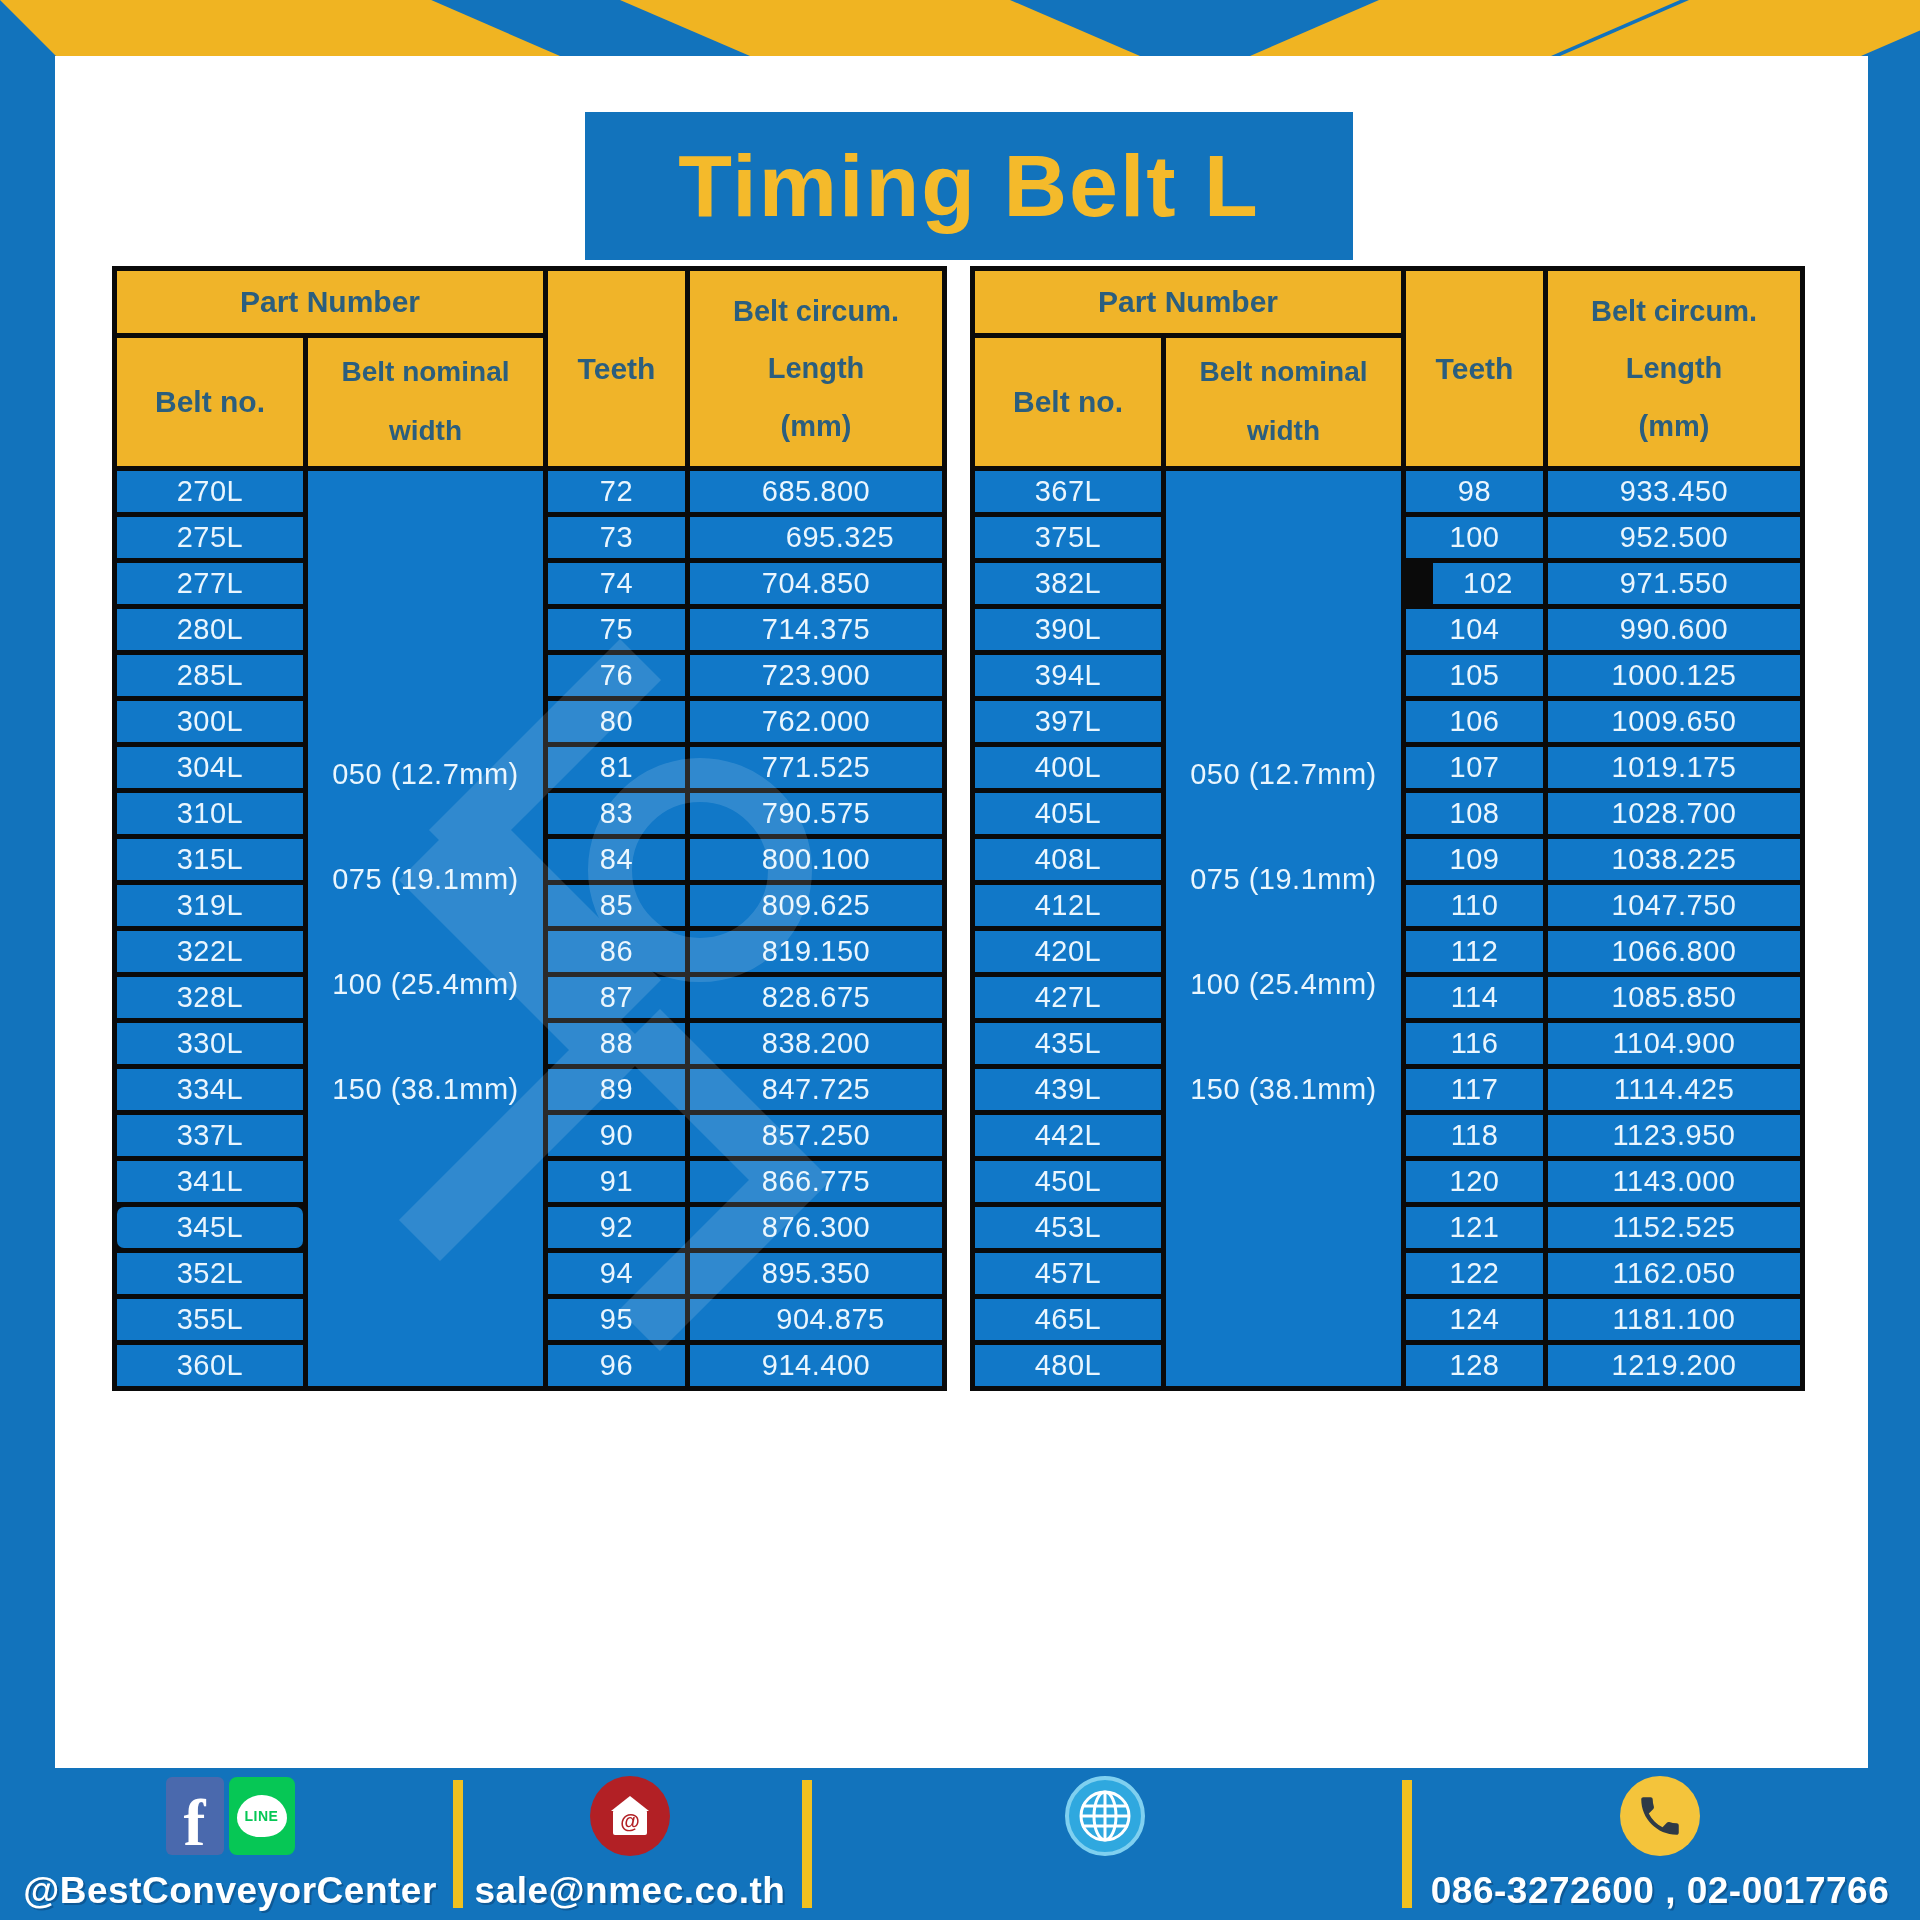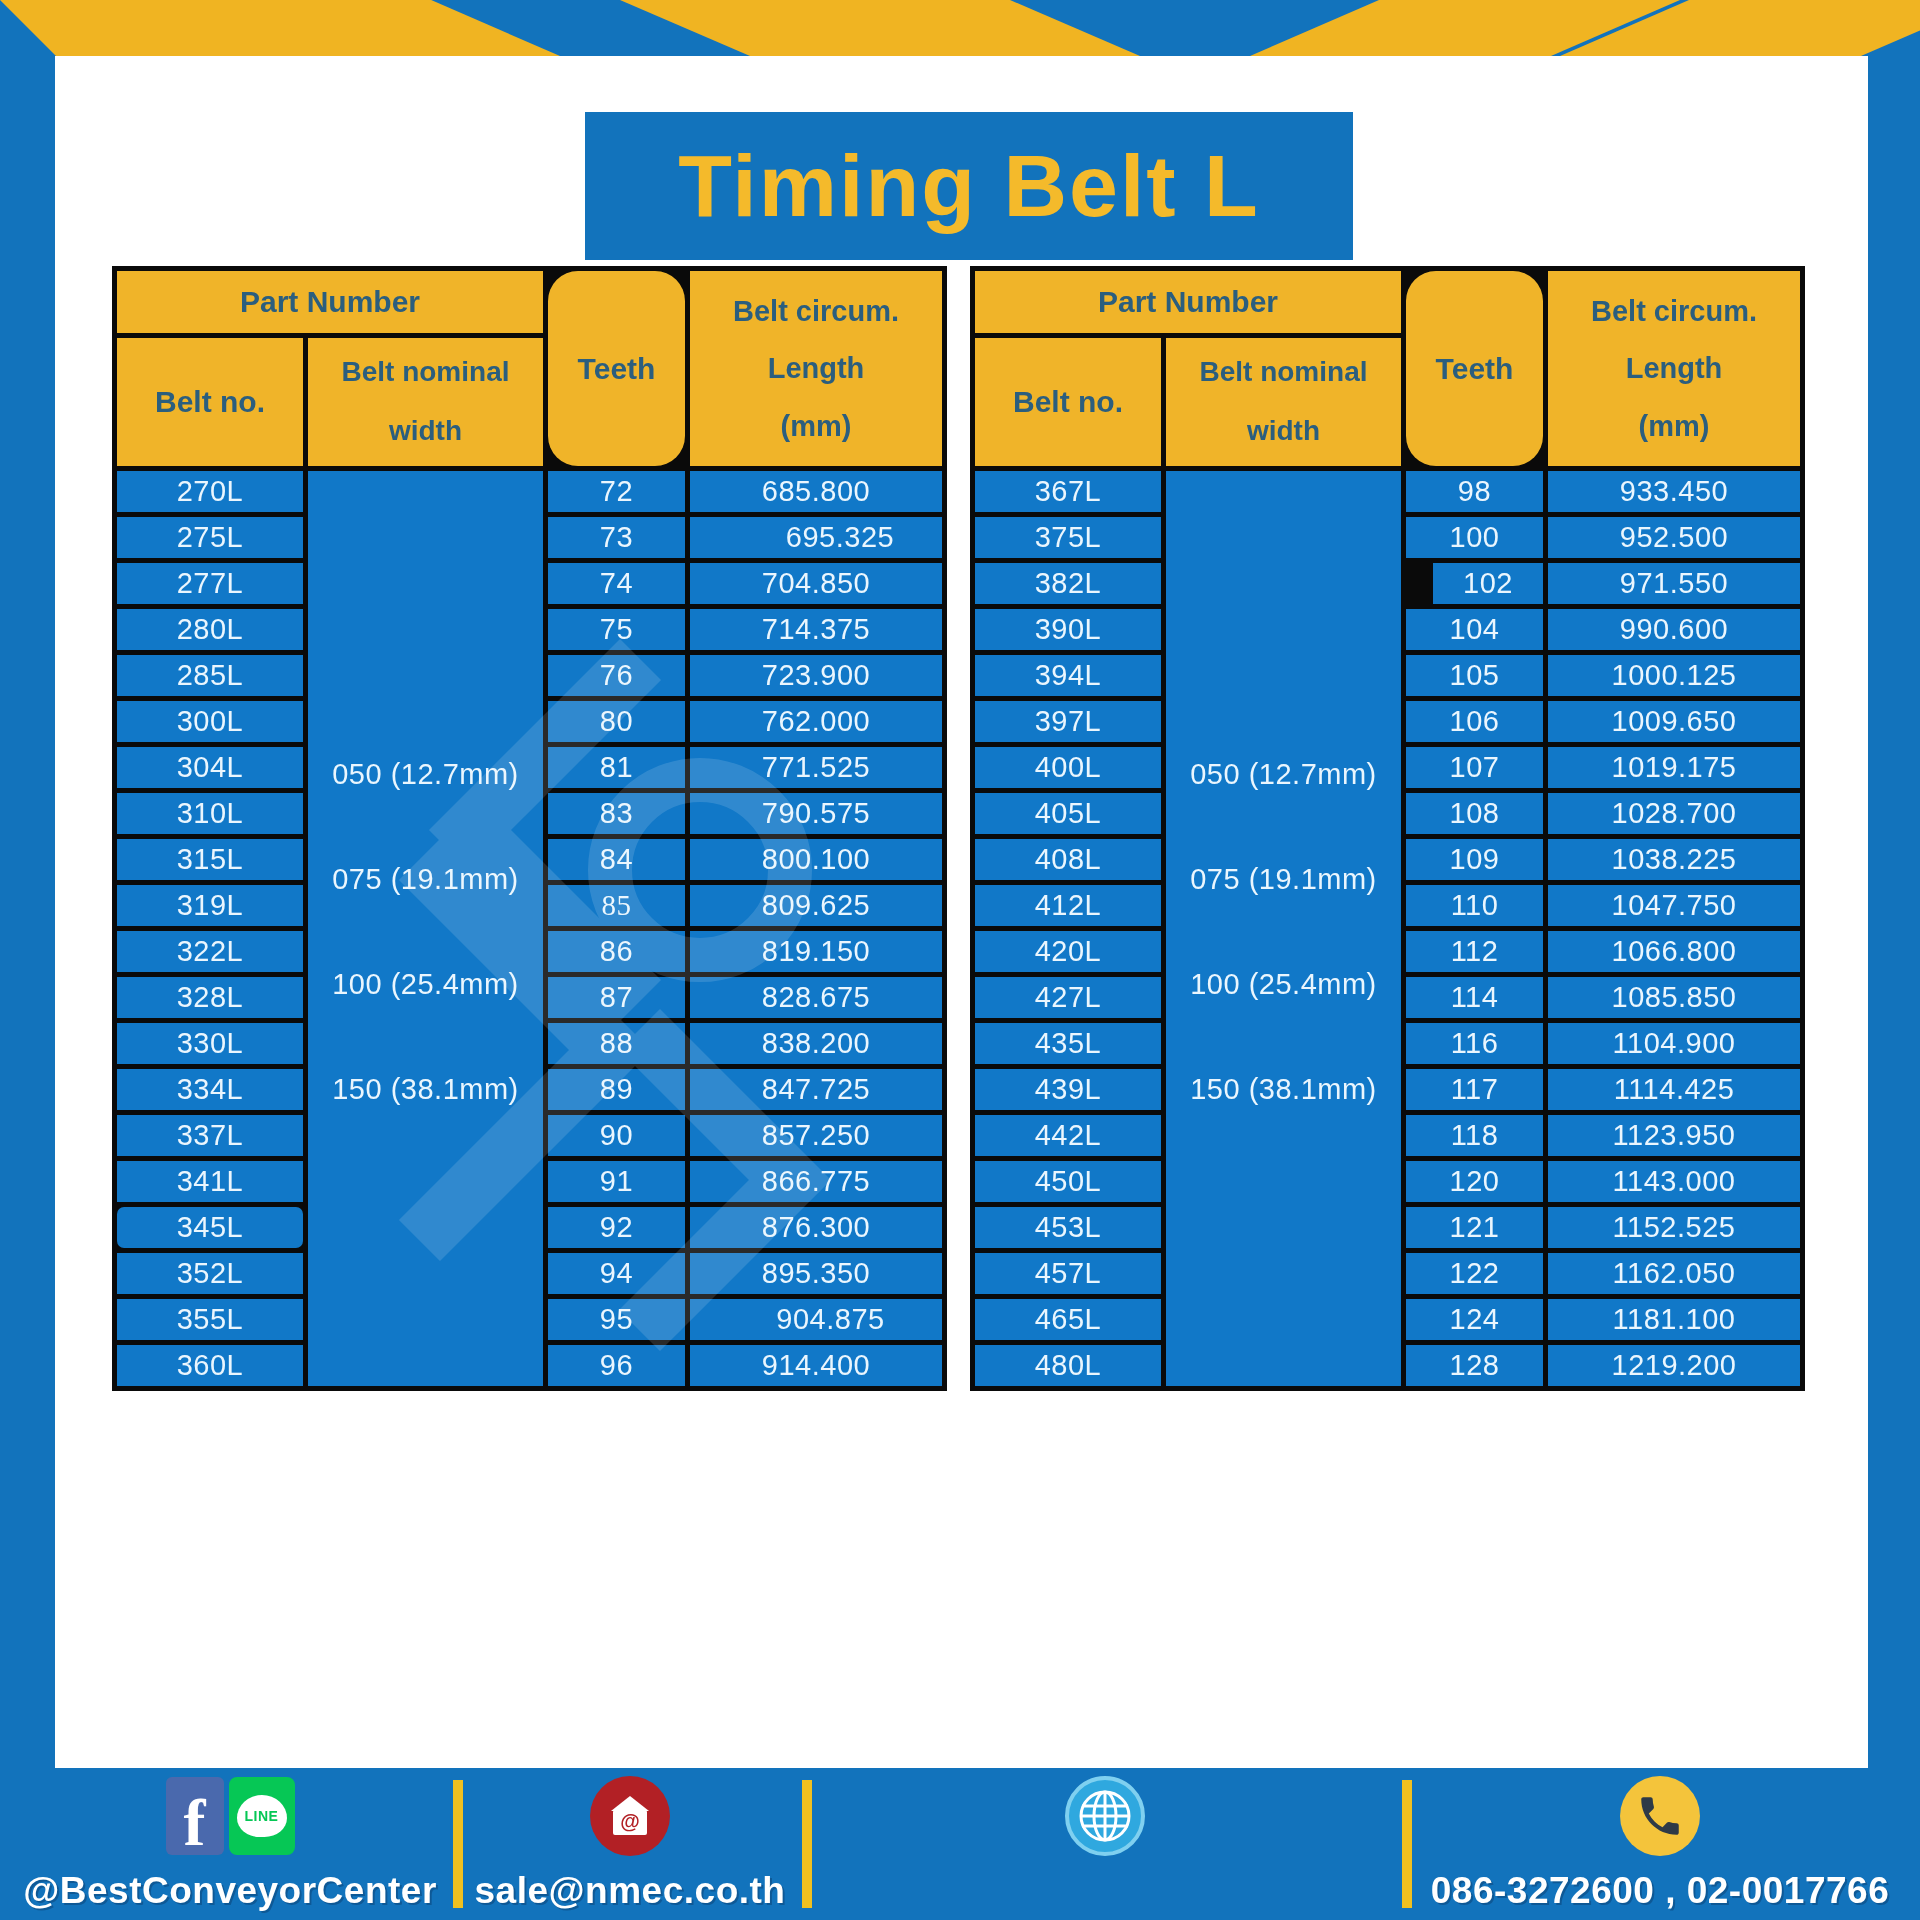--- a/index.html
+++ b/index.html
@@ -35,21 +35,21 @@
     grid-template-rows:62px 128px repeat(20,41px);
     gap:5px;padding:5px;background:#0A0A0A;
   }
   .belt-table.left{left:112px;}
   .belt-table.right{left:970px;}
   .cell{display:flex;align-items:center;justify-content:center;text-align:center;}
   .hdr{background:#F0B429;color:#2B5E7E;font-weight:bold;font-size:30px;line-height:1.2;}
   .hdr-part{grid-column:1/3;grid-row:1;}
   .hdr-beltno{grid-column:1;grid-row:2;}
   .hdr-width{grid-column:2;grid-row:2;font-size:28px;line-height:2.1;padding:0 20px;}
-  .hdr-teeth{grid-column:3;grid-row:1/3;border-radius:30px;}
+  .hdr-teeth{grid-column:3;grid-row:1/3;}
   .hdr-circ{grid-column:4;grid-row:1/3;flex-direction:column;justify-content:space-evenly;font-size:29px;}
   .data{background:#1178C8;color:#EAF6FE;font-size:29px;letter-spacing:0.5px;}
   .width-merged{
     grid-column:2;grid-row:3/span 20;background:#1178C8;position:relative;
   }
   .width-label{
     position:absolute;left:0;width:100%;text-align:center;
     color:#EAF6FE;font-size:29px;letter-spacing:0.5px;
   }
   .wl-0{top:287px;} .wl-1{top:392px;} .wl-2{top:497px;} .wl-3{top:602px;}
@@ -128,21 +128,21 @@
     <div class="cell data" style="grid-area: 9 / 1;">304L</div>
     <div class="cell data" style="grid-area: 9 / 3;">81</div>
     <div class="cell data" style="grid-area: 9 / 4;">771.525</div>
     <div class="cell data" style="grid-area: 10 / 1;">310L</div>
     <div class="cell data" style="grid-area: 10 / 3;">83</div>
     <div class="cell data" style="grid-area: 10 / 4;">790.575</div>
     <div class="cell data" style="grid-area: 11 / 1;">315L</div>
     <div class="cell data" style="grid-area: 11 / 3;">84</div>
     <div class="cell data" style="grid-area: 11 / 4;">800.100</div>
     <div class="cell data" style="grid-area: 12 / 1;">319L</div>
-    <div class="cell data" style="grid-area: 12 / 3; font-family: Liberation Serif, serif;">85</div>
+    <div class="cell data" style="grid-area: 12 / 3;">85</div>
     <div class="cell data" style="grid-area: 12 / 4;">809.625</div>
     <div class="cell data" style="grid-area: 13 / 1;">322L</div>
     <div class="cell data" style="grid-area: 13 / 3;">86</div>
     <div class="cell data" style="grid-area: 13 / 4;">819.150</div>
     <div class="cell data" style="grid-area: 14 / 1;">328L</div>
     <div class="cell data" style="grid-area: 14 / 3;">87</div>
     <div class="cell data" style="grid-area: 14 / 4;">828.675</div>
     <div class="cell data" style="grid-area: 15 / 1;">330L</div>
     <div class="cell data" style="grid-area: 15 / 3;">88</div>
     <div class="cell data" style="grid-area: 15 / 4;">838.200</div>

